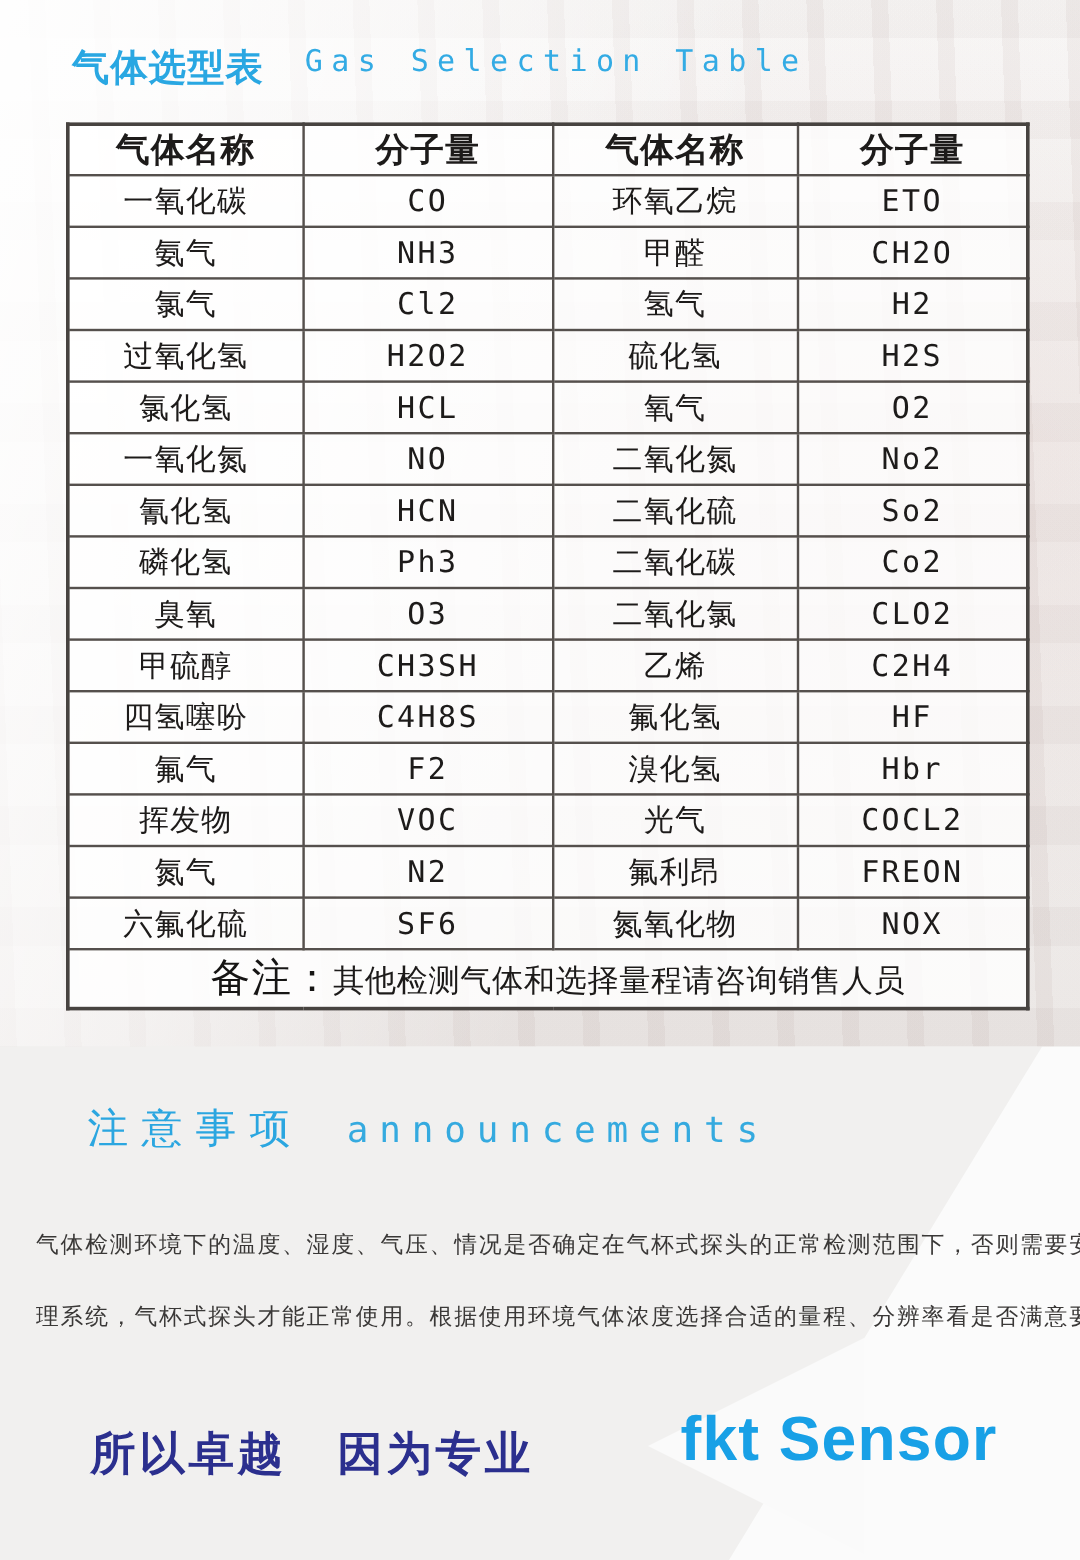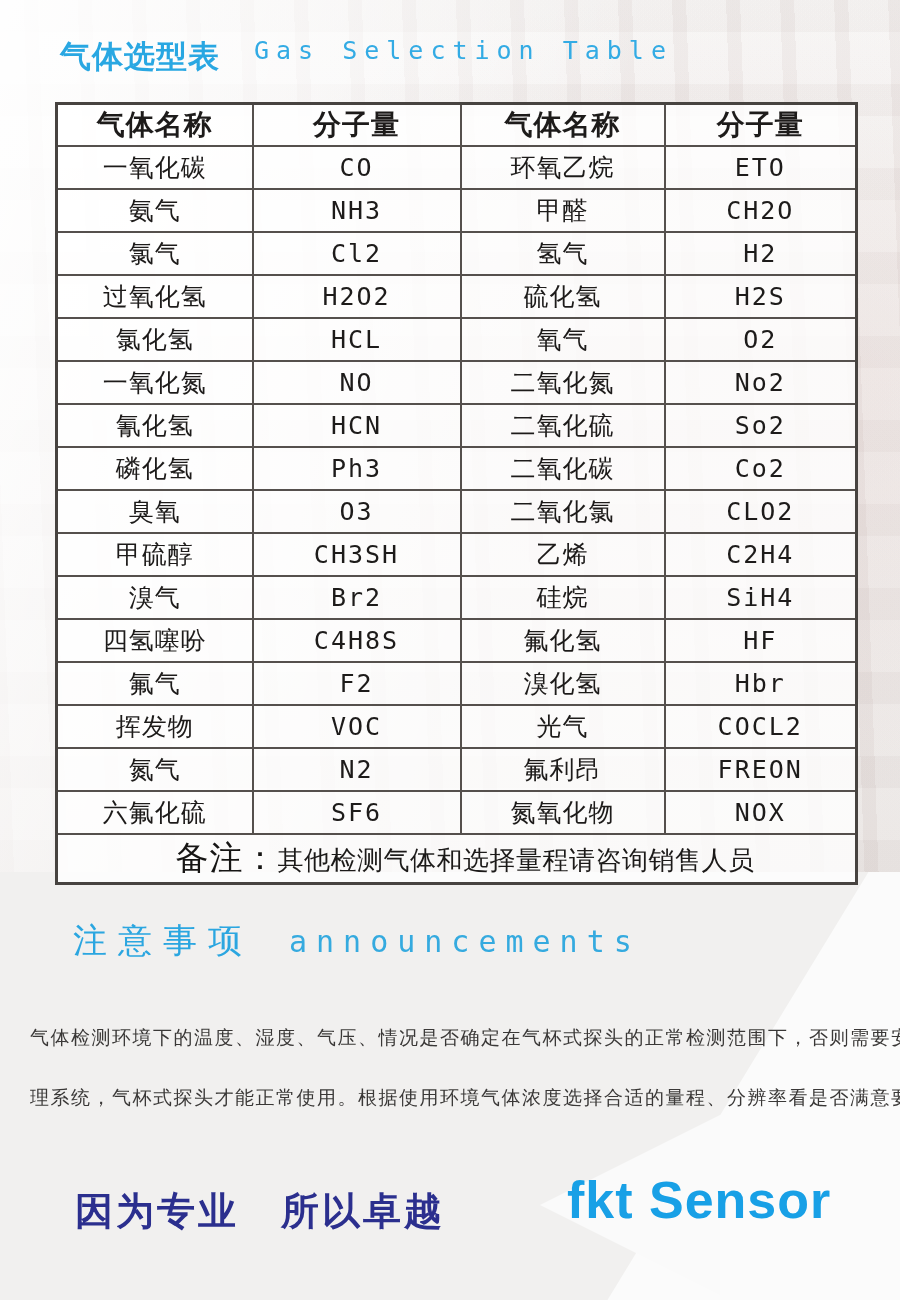--- a/index.html
+++ b/index.html
@@ -205,26 +205,20 @@
             <td class="gas-name">二氧化氯</td>
             <td class="gas-formula">CLO2</td>
           </tr>
           <tr>
             <td class="gas-name">甲硫醇</td>
             <td class="gas-formula">CH3SH</td>
             <td class="gas-name">乙烯</td>
             <td class="gas-formula">C2H4</td>
           </tr>
           <tr>
-            <td class="gas-name">溴气</td>
-            <td class="gas-formula">Br2</td>
-            <td class="gas-name">硅烷</td>
-            <td class="gas-formula">SiH4</td>
-          </tr>
-          <tr>
             <td class="gas-name">四氢噻吩</td>
             <td class="gas-formula">C4H8S</td>
             <td class="gas-name">氟化氢</td>
             <td class="gas-formula">HF</td>
           </tr>
           <tr>
             <td class="gas-name">氟气</td>
             <td class="gas-formula">F2</td>
             <td class="gas-name">溴化氢</td>
             <td class="gas-formula">Hbr</td>
@@ -262,19 +256,19 @@
     <span class="ann-zh">注意事项</span>
     <span class="ann-en">announcements</span>
   </div>
 
   <div class="ann-body">
     <div class="ann-line">气体检测环境下的温度、湿度、气压、情况是否确定在气杯式探头的正常检测范围下，否则需要安装预处</div>
     <div class="ann-line">理系统，气杯式探头才能正常使用。根据使用环境气体浓度选择合适的量程、分辨率看是否满意要求。</div>
   </div>
 
   <div class="slogan">
+    <span>所以卓越</span>
     <span>因为专业</span>
-    <span>所以卓越</span>
   </div>
 
   <div class="logo">fkt Sensor</div>
 
 </div>
 
 </body></html>

